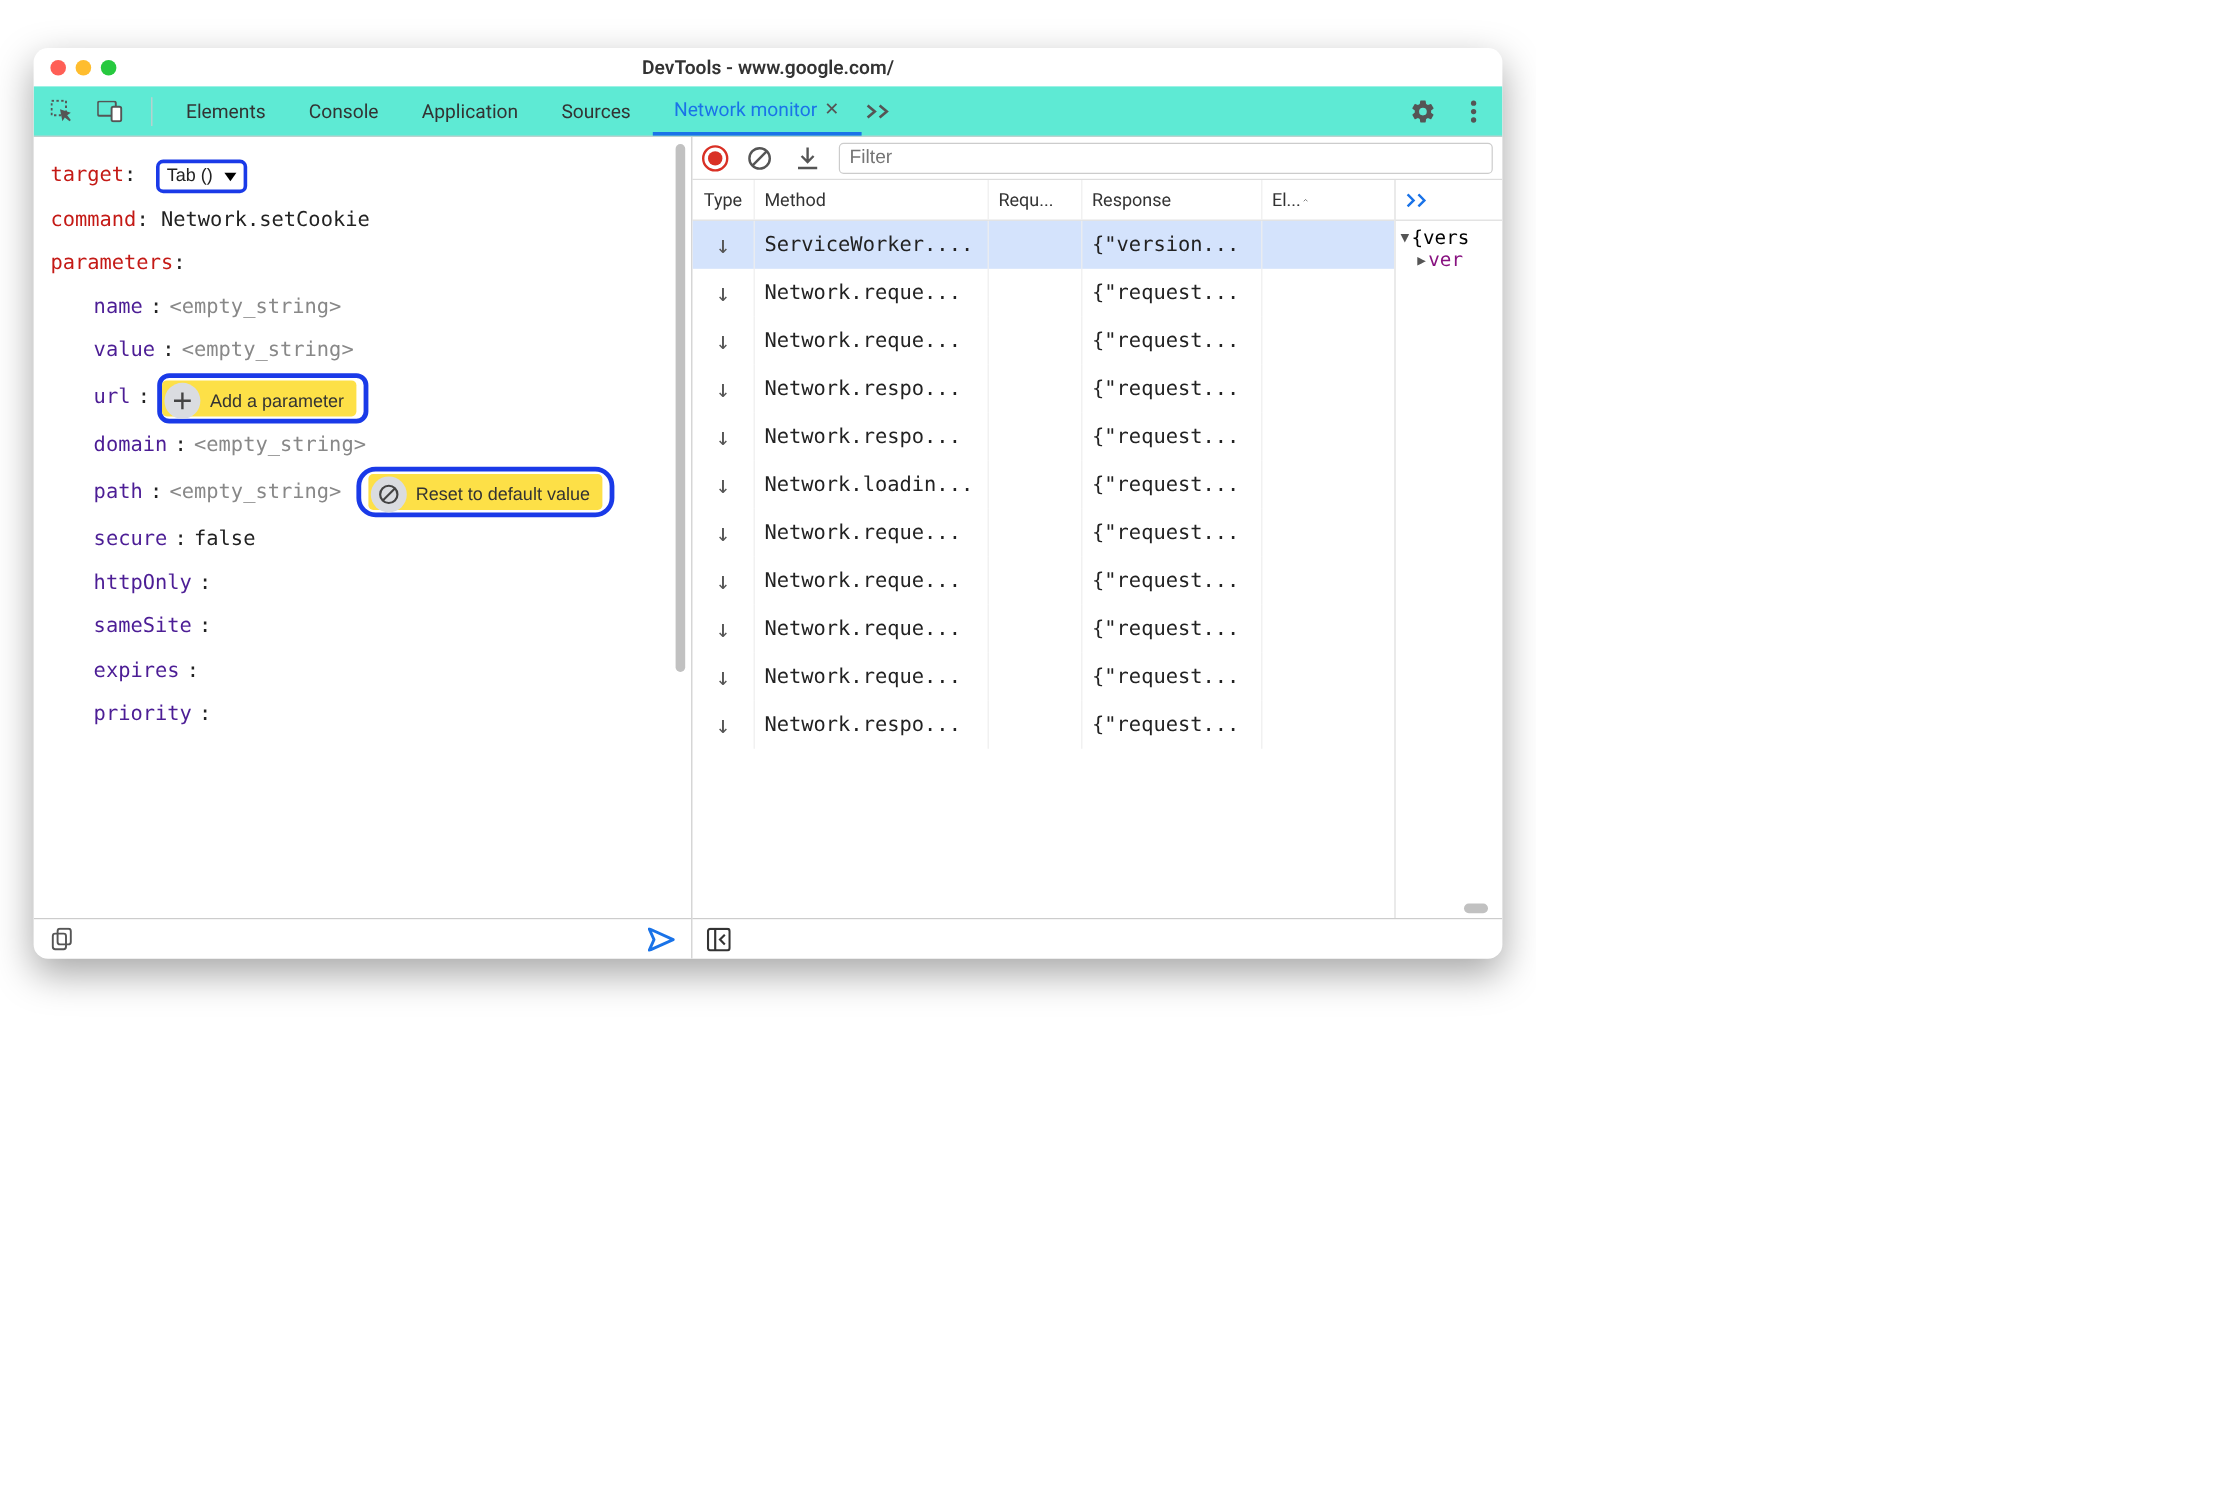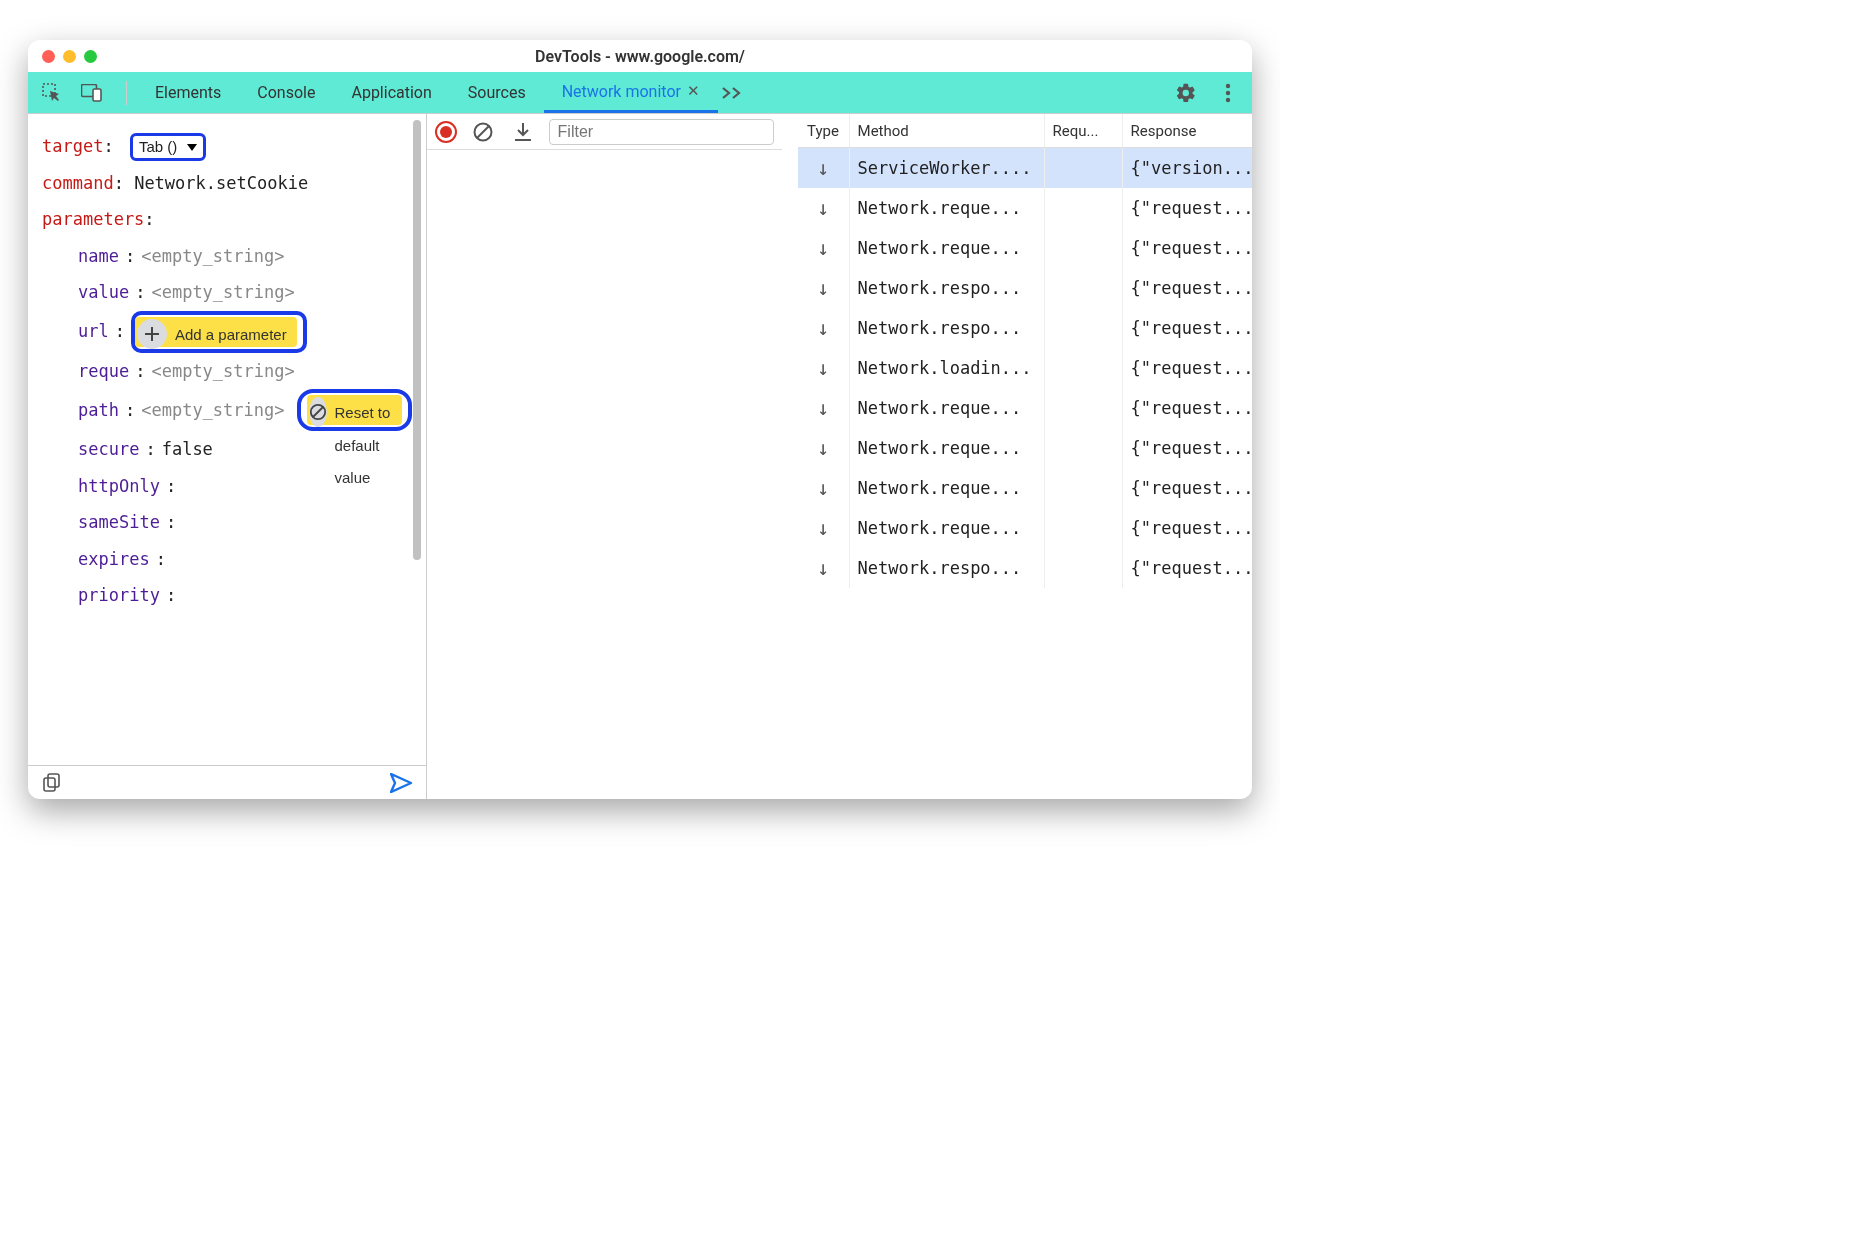--- a/index.html
+++ b/index.html
@@ -35,21 +35,21 @@
   .target-select { display: inline-flex; align-items: center; border: 3px solid #1a3ae8; border-radius: 6px; padding: 0 6px; height: 28px; gap: 10px; margin-left: 6px; }
   .target-select-text { color: #222; font-family: -apple-system, sans-serif; font-size: 15px; }
   .tri-down { width: 0; height: 0; border-left: 5px solid transparent; border-right: 5px solid transparent; border-top: 7px solid #000; }
   .indent1 { padding-left: 36px; }
   .param-row { display: flex; align-items: center; gap: 6px; }
   .badge { display: inline-flex; align-items: flex-start; gap: 8px; background: #fde047; border-radius: 4px; padding: 2px 10px 2px 2px; height: 30px; font-family: -apple-system, sans-serif; font-size: 15px; color: #333; }
   .badge-circle { width: 30px; height: 30px; border-radius: 50%; background: #dadce0; display: flex; align-items: center; justify-content: center; }
   .highlight-url { border: 4px solid #1a3ae8; border-radius: 10px; padding: 2px 6px 2px 0; display: inline-flex; align-items: center; }
   .highlight-path { border: 4px solid #1a3ae8; border-radius: 16px; padding: 2px 6px; display: inline-flex; align-items: center; margin-left: 6px; }
   .editor-toolbar { height: 34px; border-top: 1px solid #ccc; display: flex; align-items: center; justify-content: space-between; padding: 0 10px; }
-  .right-pane { flex: 1; display: flex; flex-direction: row; gap: 16px; }
+  .right-pane { flex: 1; display: flex; flex-direction: column; }
   .right-toolbar { height: 36px; display: flex; align-items: center; padding: 0 8px; gap: 12px; border-bottom: 1px solid #ddd; }
   .record-btn { width: 22px; height: 22px; border: 2.5px solid #d93025; border-radius: 50%; display: flex; align-items: center; justify-content: center; }
   .record-btn-inner { width: 12px; height: 12px; background: #d93025; border-radius: 50%; }
   .filter-input { flex: 1; border: 1px solid #ccc; border-radius: 4px; padding: 2px 8px; font-size: 16px; height: 26px; }
   .table-wrap { flex: 1; display: flex; overflow: hidden; }
   .log-table { flex: 1; display: flex; flex-direction: column; overflow: hidden; }
   .thead { display: flex; height: 34px; border-bottom: 1px solid #ddd; font-size: 15px; color: #333; align-items: center; }
   .th, .td { padding: 0 8px; border-right: 1px solid #eee; height: 100%; display: flex; align-items: center; overflow: hidden; white-space: nowrap; }
   .col-type { width: 52px; justify-content: center; }
   .col-method { width: 195px; }
@@ -166,21 +166,21 @@
               <span class="badge-circle">
                 <svg width="16" height="16" viewBox="0 0 16 16">
                     <path d="M8 1 v14 M1 8 h14" stroke="#444" stroke-width="2"></path>
                   </svg>
               </span>
               <span>Add a parameter</span>
             </span>
           </span>
         </div>
         <div class="indent1 param-row">
-          <span class="kw-blue">reque</span> :
+          <span class="kw-blue">domain</span> :
           <span class="placeholder-text">&lt;empty_string&gt;</span>
         </div>
         <div class="indent1 param-row">
           <span class="kw-blue">path</span> :
           <span class="placeholder-text">&lt;empty_string&gt;</span>
           <span class="highlight-path">
             <span class="badge">
               <span class="badge-circle">
                 <svg width="18" height="18" viewBox="0 0 18 18">
                     <circle cx="9" cy="9" r="7.2" fill="none" stroke="#444" stroke-width="1.8"></circle>

